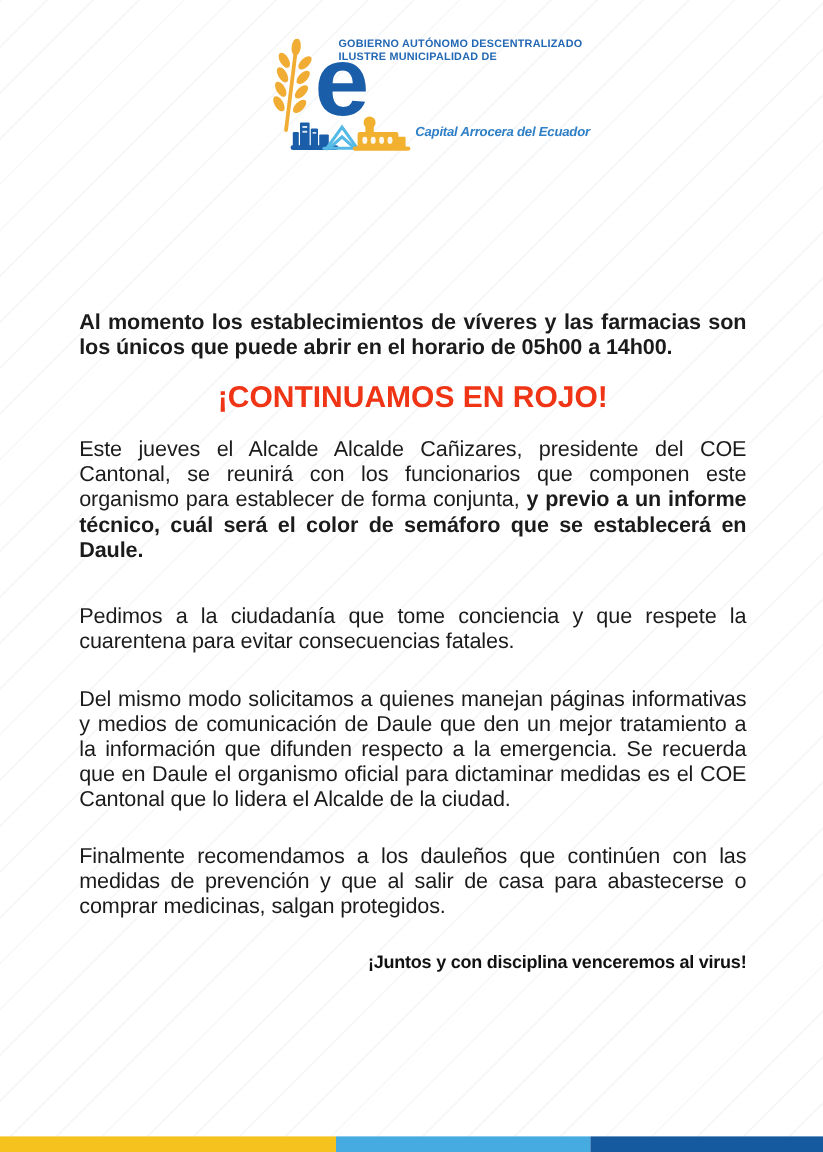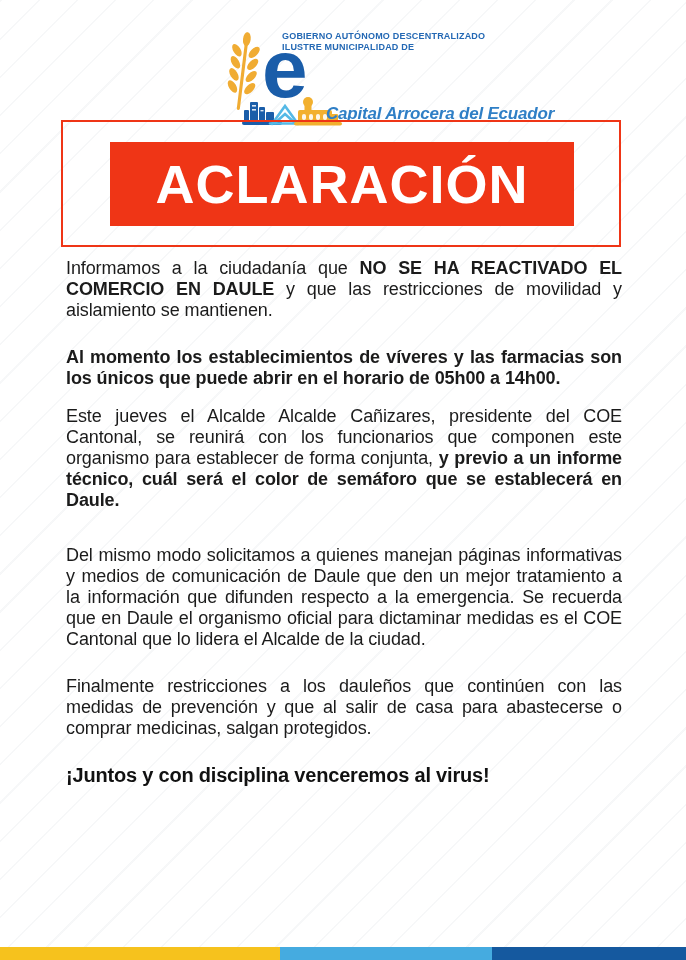--- a/index.html
+++ b/index.html
@@ -22,22 +22,22 @@
   }
   .wordmark {
     position:absolute; left:222px; top:28px;
     display:flex; align-items:flex-start;
     font-size:82px; font-weight:bold; line-height:1;
     color:#1A5DA9; letter-spacing:-3px;
   }
   .wheat { width:40px; height:80px; margin:4px -1px 0 1px; transform:rotate(7deg); }
   .skyline { position:absolute; left:242px; top:90px; width:104px; height:38px; }
   .tagline {
-    position:absolute; left:326px; top:104px;
-    font-size:17px; font-style:italic; font-weight:bold;
+    position:absolute; left:346px; top:104px;
+    font-size:11px; font-style:italic; font-weight:bold;
     color:#2F7FC6; letter-spacing:-0.2px;
   }
 
   
   .frame {
     position:absolute; left:61px; top:120px; width:560px; height:127px;
     border:2px solid #EF3516;
   }
   .banner {
     position:absolute; left:47px; top:20px; width:464px; height:84px;
@@ -56,22 +56,22 @@
   .body p.para2 { margin:0 0 17px;font-weight:bold; }
   .body h2 {
     margin:0 0 19px; font-size:25px; line-height:28px;
     color:#EF3516; text-align:center; letter-spacing:0;
   }
   .body p.para3 { margin:0 0 34px; }
   .body p.para4 { margin:0 0 27px; }
   .body p.para5 { margin:12px 0 26px; }
   .body p.para6 { margin:0 0 26px; }
   .closing {
-    margin:0; text-align:left; font-weight:bold;
-    font-size:20px; letter-spacing:-0.2px; color:#111111;
+    margin:0; text-align:right; font-weight:bold;
+    font-size:15px; letter-spacing:-0.2px; color:#111111;
   }
 
   
   .bars { position:absolute; left:0; bottom:0; width:686px; height:13px; display:flex; }
   .bar-yellow    { width:280px; background:#F6C21D; }
   .bar-lightblue { width:212px; background:#45ABE0; }
   .bar-darkblue  { flex:1;      background:#15599F; }
 </style>
 </head>
 <body>
@@ -131,36 +131,34 @@
         <rect x="60" y="24" width="4" height="6" rx="2"></rect>
         <rect x="67" y="24" width="4" height="6" rx="2"></rect>
         <rect x="74" y="24" width="4" height="6" rx="2"></rect>
         <rect x="81" y="24" width="4" height="6" rx="2"></rect>
       </g>
     </svg>
 
     <div class="tagline">Capital Arrocera del Ecuador</div>
   </header>
 
-  <div class="frame">
-    <div class="banner">ACLARACIÓN</div>
-  </div>
 
   <main class="body">
-    <p class="para1"><span>Informamos a la ciudadanía que </span><b>NO SE HA REACTIVADO EL COMERCIO EN DAULE</b><span> y que las restricciones de movilidad y aislamiento se mantienen.</span></p>
 
     <p class="para2">Al momento los establecimientos de víveres y las farmacias son los únicos que puede abrir en el horario de 05h00 a 14h00.</p>
 
+    <h2>¡CONTINUAMOS EN ROJO!</h2>
 
     <p class="para3"><span>Este jueves el Alcalde Alcalde Cañizares, presidente del COE Cantonal, se reunirá con los funcionarios que componen este organismo para establecer de forma conjunta, </span><b>y previo a un informe técnico, cuál será el color de semáforo que se establecerá en Daule.</b></p>
 
+    <p class="para4">Pedimos a la ciudadanía que tome conciencia y que respete la cuarentena para evitar consecuencias fatales.</p>
 
     <p class="para5">Del mismo modo solicitamos a quienes manejan páginas informativas y medios de comunicación de Daule que den un mejor tratamiento a la información que difunden respecto a la emergencia. Se recuerda que en Daule el organismo oficial para dictaminar medidas es el COE Cantonal que lo lidera el Alcalde de la ciudad.</p>
 
-    <p class="para6">Finalmente restricciones a los dauleños que continúen con las medidas de prevención y que al salir de casa para abastecerse o comprar medicinas, salgan protegidos.</p>
+    <p class="para6">Finalmente recomendamos a los dauleños que continúen con las medidas de prevención y que al salir de casa para abastecerse o comprar medicinas, salgan protegidos.</p>
 
     <p class="closing">¡Juntos y con disciplina venceremos al virus!</p>
   </main>
 
   <footer class="bars">
     <div class="bar-yellow"></div>
     <div class="bar-lightblue"></div>
     <div class="bar-darkblue"></div>
   </footer>
 

